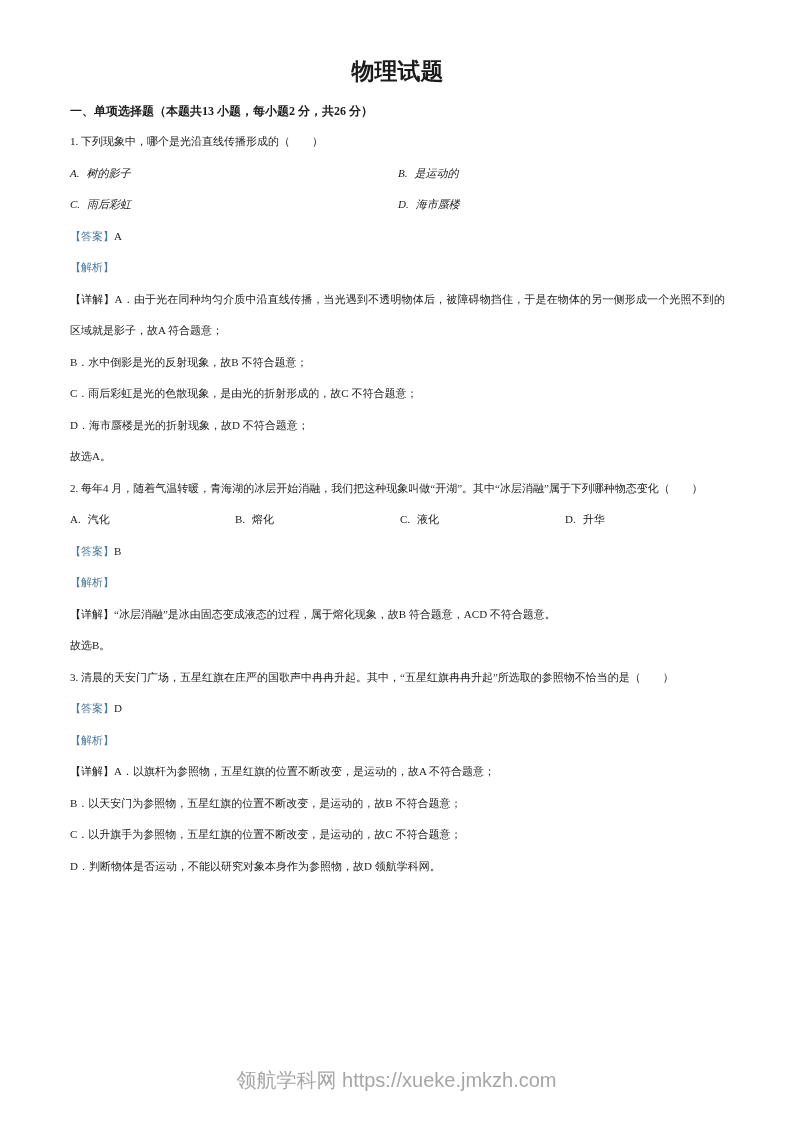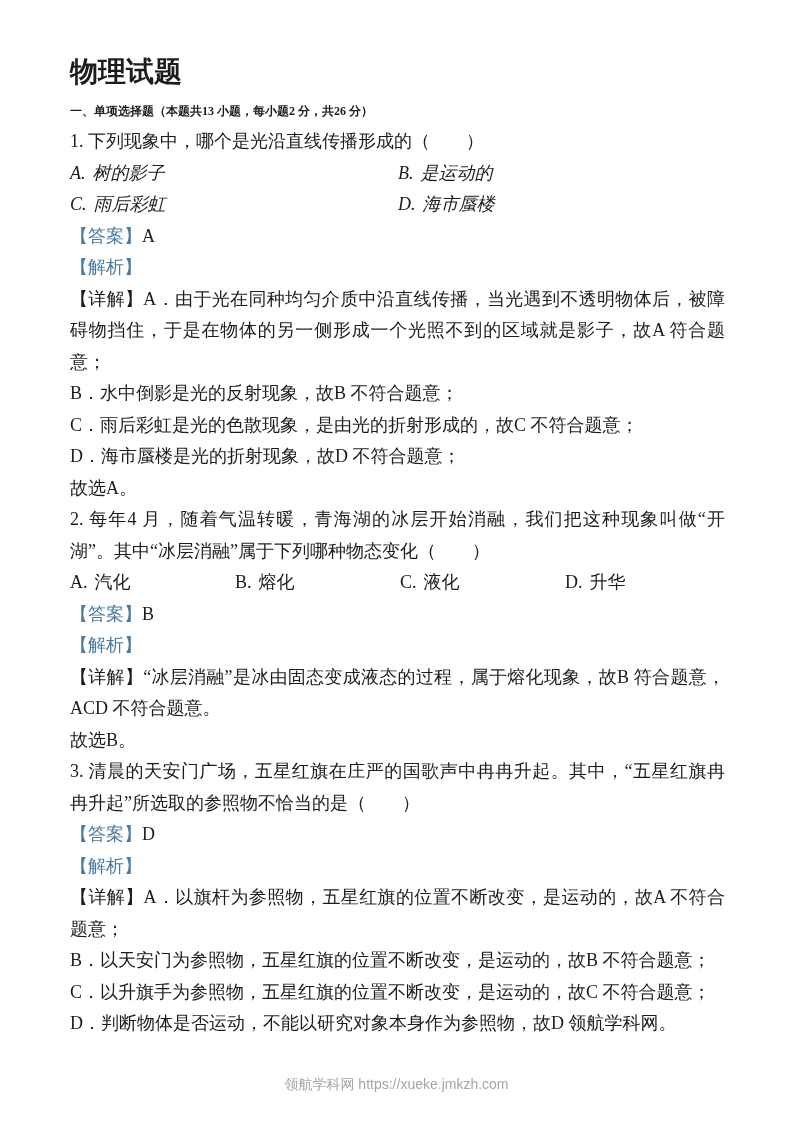--- a/index.html
+++ b/index.html
@@ -16,33 +16,34 @@
     margin:0 auto;
     background:#ffffff;
     overflow:hidden;
     font-family:"Liberation Serif","DejaVu Serif",serif;
     color:var(--ink);
   }
   .content{
     padding:58px 68px 0 70px;
   }
   .doc-title{
-    font-size:28px;
+    font-size:23px;
     font-weight:bold;
+    text-align:center;
     line-height:28px;
     margin-bottom:13px;
   }
   .section-header{
     font-size:12px;
     font-weight:bold;
     line-height:24px;
     margin-bottom:3px;
   }
   .line{
-    font-size:18px;
+    font-size:11px;
     line-height:31.5px;
     text-align:justify;
   }
   .opts-2col{
     display:grid;
     grid-template-columns:328px 1fr;
     font-style:italic;
   }
   .opts-4col{
     display:grid;
@@ -52,21 +53,21 @@
   .opt-key{display:inline-block;}
   .opt-label{margin-left:7px;}
   .blue{color:var(--blue);}
   .watermark{
     position:absolute;
     left:0;
     right:0;
     bottom:28px;
     text-align:center;
     font-family:"Liberation Sans","DejaVu Sans",sans-serif;
-    font-size:14px;
+    font-size:20px;
     color:var(--wm);
   }
 </style>
 </head>
 <body>
 
 <div class="page">
   <div class="content">
 
     <h1 class="doc-title">物理试题</h1>

